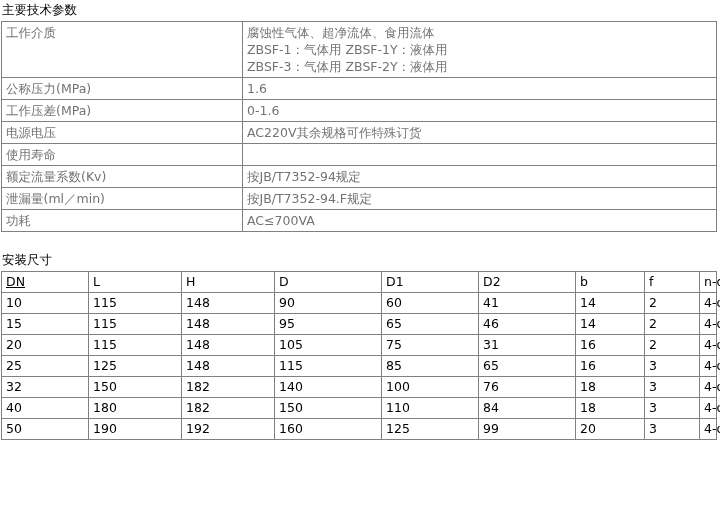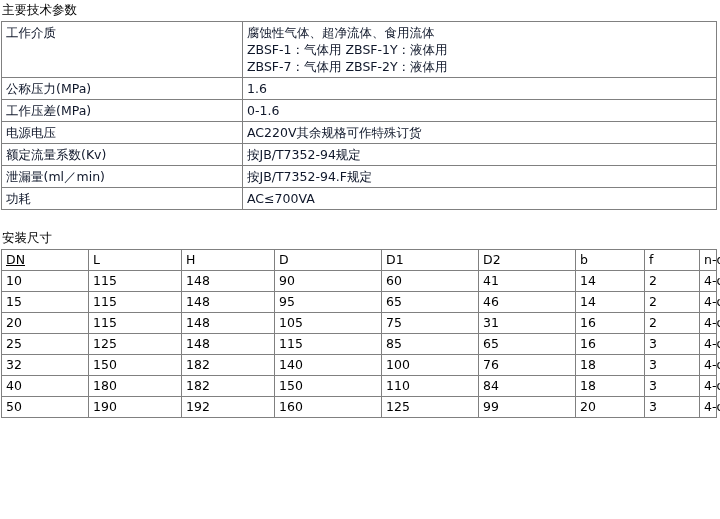--- a/index.html
+++ b/index.html
@@ -32,21 +32,21 @@
     width: 716px;
     margin-left: 1px;
     table-layout: fixed;
   }
   table.spec td {
     border: 1px solid #808080;
     padding: 2px 4px 2px 4px;
     font-size: 12.5px;
     line-height: 17px;
     vertical-align: top;
-    color: #0f172a;
+    color: #737373;
   }
   td.label {
     width: 232px;
   }
   .multiline div {
     white-space: nowrap;
   }
   .gap {
     height: 18px;
   }
@@ -82,34 +82,38 @@
 
   <div class="section-title">主要技术参数</div>
 
   <table class="spec">
     <tbody>
       <tr>
         <td class="label">工作介质</td>
         <td class="multiline">
           <div>腐蚀性气体、超净流体、食用流体</div>
           <div>ZBSF-1：气体用  ZBSF-1Y：液体用</div>
-          <div>ZBSF-7：气体用  ZBSF-2Y：液体用</div>
+          <div>ZBSF-3：气体用  ZBSF-2Y：液体用</div>
         </td>
       </tr>
       <tr>
         <td class="label">公称压力(MPa)</td>
         <td>1.6</td>
       </tr>
       <tr>
         <td class="label">工作压差(MPa)</td>
         <td>0-1.6</td>
       </tr>
       <tr>
         <td class="label">电源电压</td>
         <td>AC220V其余规格可作特殊订货</td>
+      </tr>
+      <tr>
+        <td class="label">使用寿命</td>
+        <td>&nbsp;</td>
       </tr>
       <tr>
         <td class="label">额定流量系数(Kv)</td>
         <td>按JB/T7352-94规定</td>
       </tr>
       <tr>
         <td class="label">泄漏量(ml／min)</td>
         <td>按JB/T7352-94.F规定</td>
       </tr>
       <tr>

